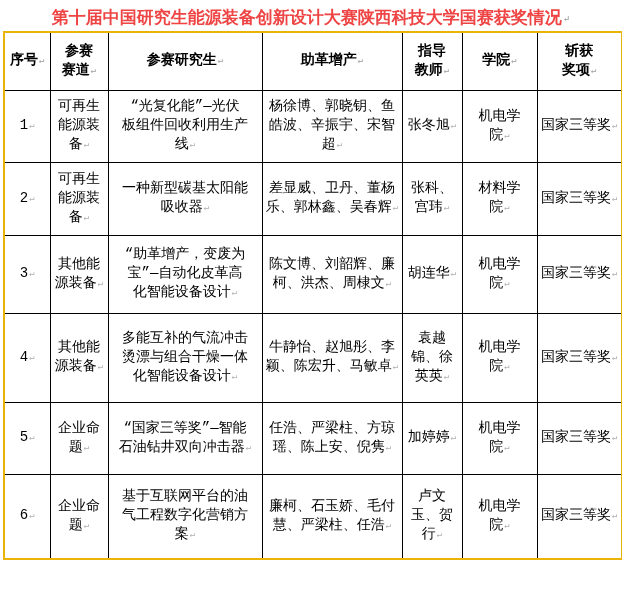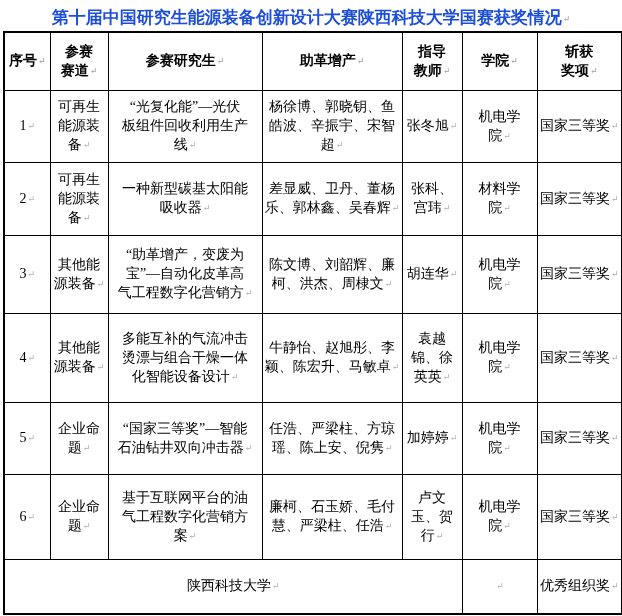--- a/index.html
+++ b/index.html
@@ -6,30 +6,31 @@
   body{
     width:622px;height:616px;background:#ffffff;
     font-family:"Liberation Serif","DejaVu Serif",serif;
     color:#000000;overflow:hidden;
   }
   .doc-title{
     margin:6px 0 2px 0;
     text-align:center;
     font-size:17px;
     font-weight:bold;
-    color:#1d4ed8;
+    color:#ef4444;
     letter-spacing:0px;
     white-space:nowrap;
   }
   table.awards{
     margin-left:3px;
     border-collapse:collapse;
     table-layout:fixed;
     width:618px;
-    border:2px solid #000000;
+    border:2px solid #eab308;
+    font-family:Liberation Mono, monospace;
   }
   table.awards td, table.awards th{
     border:1px solid #000;
     text-align:center;
     vertical-align:middle;
     font-size:14px;
     line-height:19px;
     padding:1px 2px;
     white-space:pre-line;
     overflow:hidden;
@@ -117,21 +118,21 @@
 院</span></td>
       <td><span class="pm">国家三等奖</span></td>
     </tr>
 
     <tr class="r2">
       <td><span class="pm">3</span></td>
       <td><span class="pm">其他能
 源装备</span></td>
       <td><span class="pm">“助革增产，变废为
 宝”—自动化皮革高
-气工程数字化营销方</span></td>
+化智能设备设计</span></td>
       <td><span class="pm">陈文博、刘韶辉、廉
 柯、洪杰、周棣文</span></td>
       <td><span class="pm">胡连华</span></td>
       <td><span class="pm">机电学
 院</span></td>
       <td><span class="pm">国家三等奖</span></td>
     </tr>
 
     <tr class="r3">
       <td><span class="pm">4</span></td>
@@ -174,19 +175,14 @@
       <td><span class="pm">廉柯、石玉娇、毛付
 慧、严梁柱、任浩</span></td>
       <td><span class="pm">卢文
 玉、贺
 行</span></td>
       <td><span class="pm">机电学
 院</span></td>
       <td><span class="pm">国家三等奖</span></td>
     </tr>
 
-    <tr class="frow">
-      <td colspan="5"><span class="pm">陕西科技大学</span></td>
-      <td><span class="pm"></span></td>
-      <td><span class="pm">优秀组织奖</span></td>
-    </tr>
   </tbody>
 </table>
 
 </body></html>

